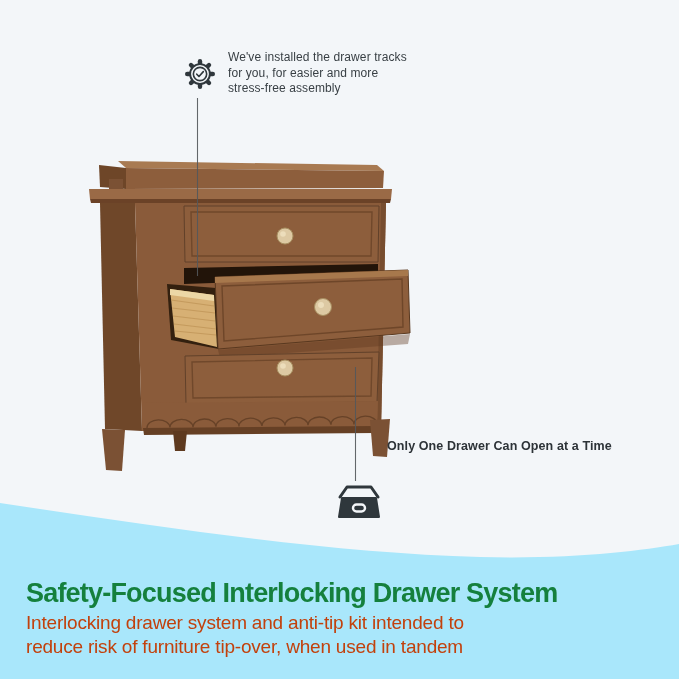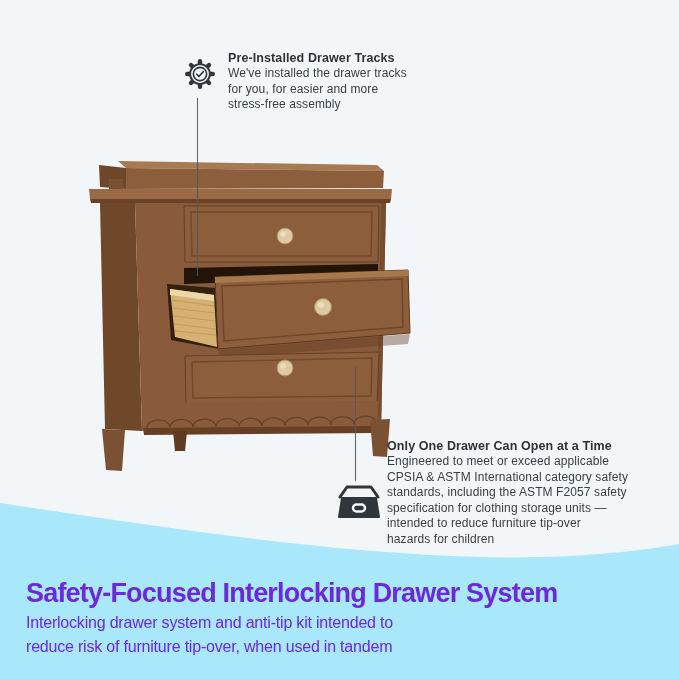--- a/index.html
+++ b/index.html
@@ -16,25 +16,25 @@
     line-height:16px;letter-spacing:0.1px;
   }
   .callout .body{
     font-size:12px;color:#383f44;line-height:15.6px;
     white-space:pre-line;letter-spacing:0.1px;
   }
   .callout-icon{position:absolute;}
   .footer-heading{
     position:absolute;left:26px;top:578px;
     font-size:27px;font-weight:700;letter-spacing:-0.8px;
-    color:#6d28d9;
+    color:#15803d;
   }
   .footer-body{
     position:absolute;left:26px;top:611px;
-    font-size:16px;line-height:24px;color:#6d28d9;
+    font-size:19px;line-height:24px;color:#c2410c;
     white-space:pre-line;letter-spacing:-0.2px;
   }
   .footer-fill{
     position:absolute;left:0;top:564px;width:679px;height:115px;
     background:#a9e7fb;
   }
   svg{display:block;}
 </style>
 </head>
 <body>
@@ -95,21 +95,20 @@
       <polygon points="370,420 390,419 387,457 373,456" fill="#7b5134"></polygon>
     </g>
 
     <g stroke="#53585c" stroke-width="1.1" opacity="0.9">
       <line x1="197.5" y1="98" x2="197.5" y2="276"></line>
       <line x1="355.5" y1="367" x2="355.5" y2="481"></line>
     </g>
   </svg>
 
   <div class="callout" style="left:228px;top:50px;">
-    <div class="title">Pre-Installed Drawer Tracks</div>
     <div class="body">We've installed the drawer tracks
 for you, for easier and more
 stress-free assembly</div>
   </div>
   <svg class="callout-icon" style="left:181px;top:55px;" width="38" height="38" viewBox="0 0 40 40">
     <g stroke="#2f373c" fill="none">
       <g stroke-width="4.6" stroke-linecap="round">
         <line x1="29.5" y1="20" x2="33.5" y2="20"></line>
         <line x1="26.7" y1="26.7" x2="29.5" y2="29.5"></line>
         <line x1="20" y1="29.5" x2="20" y2="33.5"></line>
@@ -120,26 +119,20 @@
         <line x1="26.7" y1="13.3" x2="29.5" y2="10.5"></line>
       </g>
       <circle cx="20" cy="20" r="10.4" fill="#f3f6f9" stroke-width="2"></circle>
       <circle cx="20" cy="20" r="7" stroke-width="1.7"></circle>
       <path d="M16.6,20.2 l2.3,2.4 l4.6,-5.1" stroke-width="1.7" stroke-linecap="round" stroke-linejoin="round"></path>
     </g>
   </svg>
 
   <div class="callout" style="left:387px;top:438px;">
     <div class="title">Only One Drawer Can Open at a Time</div>
-    <div class="body">Engineered to meet or exceed applicable
-CPSIA &amp; ASTM International category safety
-standards, including the ASTM F2057 safety
-specification for clothing storage units —
-intended to reduce furniture tip-over
-hazards for children</div>
   </div>
   <svg class="callout-icon" style="left:336px;top:484px;" width="46" height="38" viewBox="0 0 46 38">
     <path d="M4,13 L11,3 L35,3 L42,13" fill="none" stroke="#2f373c" stroke-width="3" stroke-linejoin="round" stroke-linecap="round"></path>
     <path d="M6,14 L40,14 L43,33 L3,33 Z" fill="#2f373c" stroke="#2f373c" stroke-width="2" stroke-linejoin="round"></path>
     <rect x="17" y="20.5" width="12" height="7" rx="3.5" fill="none" stroke="#f3f6f9" stroke-width="2.4"></rect>
   </svg>
 
   <svg style="position:absolute;left:0;top:495px;" width="679" height="70" viewBox="0 0 679 70" preserveAspectRatio="none">
     <path d="M0,8 C160,32 330,58 480,62 C570,64.5 640,56 679,49 L679,70 L0,70 Z" fill="#a9e7fb"></path>
   </svg>

